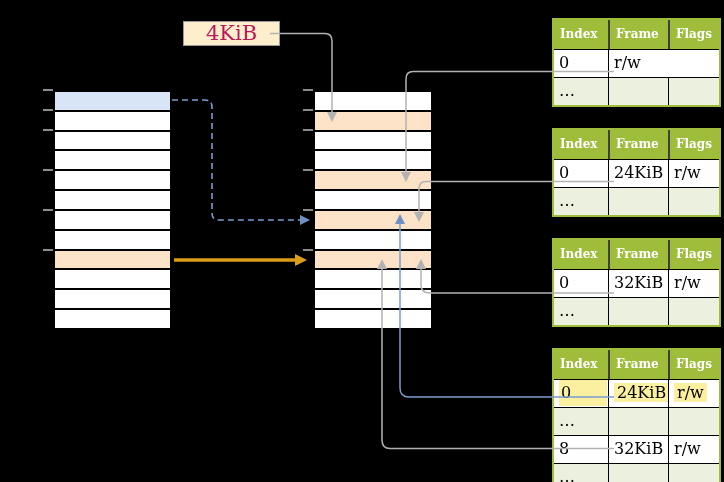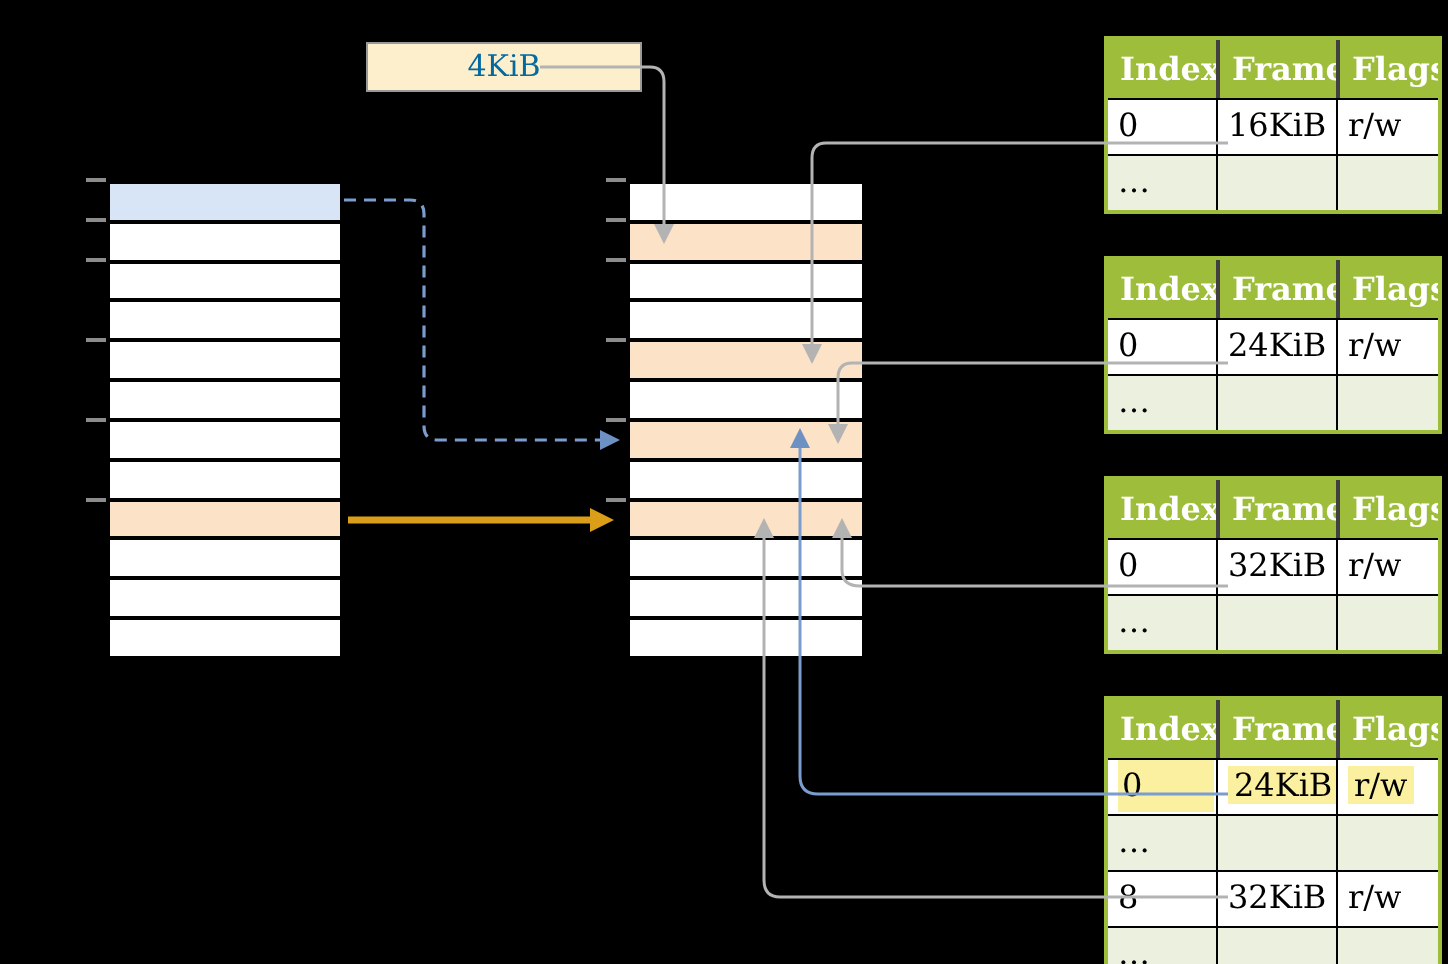--- a/index.html
+++ b/index.html
@@ -17,23 +17,23 @@
     --tick-gray:#8C8C8C;
   }
   html,body{margin:0;padding:0;background:var(--background);}
   #canvas{
     position:relative;width:724px;height:482px;overflow:hidden;
     background:var(--background);
     font-family:"DejaVu Serif","Liberation Serif",serif;
   }
   
   #size-label{
-    position:absolute;left:183px;top:21px;width:138px;height:25px;
+    position:absolute;left:183px;top:21px;width:97px;height:25px;
     background:var(--label-cream);border:1px solid var(--label-border);
-    box-sizing:border-box;color:#0369a1;font-size:15px;line-height:23px;
+    box-sizing:border-box;color:#be185d;font-size:21px;line-height:23px;
     text-align:center;z-index:2;
   }
   
   .mem-table{
     position:absolute;top:90px;height:240px;box-sizing:border-box;
     border:2px solid #000;background:#fff;display:flex;flex-direction:column;
     z-index:1;
   }
   #virtual-memory-table{left:53px;width:119px;}
   #physical-memory-table{left:313px;width:120px;}
@@ -45,21 +45,21 @@
   .page-table{
     position:absolute;left:552px;width:169px;box-sizing:border-box;
     border:2px solid var(--green);background:#fff;z-index:1;
   }
   #page-table-1{top:18px;}
   #page-table-2{top:128px;}
   #page-table-3{top:238px;}
   #page-table-4{top:348px;}
   .pt-header{display:flex;background:var(--green);height:29px;}
   .pt-hcell{
-    box-sizing:border-box;color:#fff;font-weight:bold;font-size:16px;
+    box-sizing:border-box;color:#fff;font-weight:bold;font-size:12px;
     line-height:29px;padding-left:6px;overflow:hidden;
   }
   .pt-hcell + .pt-hcell{border-left:2px solid #404040;}
   .pt-row{display:flex;height:27px;border-top:1px solid #000;background:#fff;}
   .pt-row.shaded{background:var(--alt-row-green);}
   .pt-cell{
     box-sizing:border-box;color:#000;font-size:16px;line-height:26px;
     padding-left:5px;overflow:hidden;white-space:nowrap;
   }
   .pt-cell + .pt-cell{border-left:1px solid #000;}
@@ -109,21 +109,20 @@
     </div>
 
   <div id="page-table-1" class="page-table">
       <div class="pt-header">
         <div class="pt-hcell col0">Index</div>
         <div class="pt-hcell col1">Frame</div>
         <div class="pt-hcell col2">Flags</div>
       </div>
       <div class="pt-row">
         <div class="pt-cell col0">0</div>
-        <div class="pt-cell col1">16KiB</div>
         <div class="pt-cell col2">r/w</div>
       </div>
       <div class="pt-row shaded">
         <div class="pt-cell col0">…</div>
         <div class="pt-cell col1"></div>
         <div class="pt-cell col2"></div>
       </div>
     </div>
   <div id="page-table-2" class="page-table">
       <div class="pt-header">

